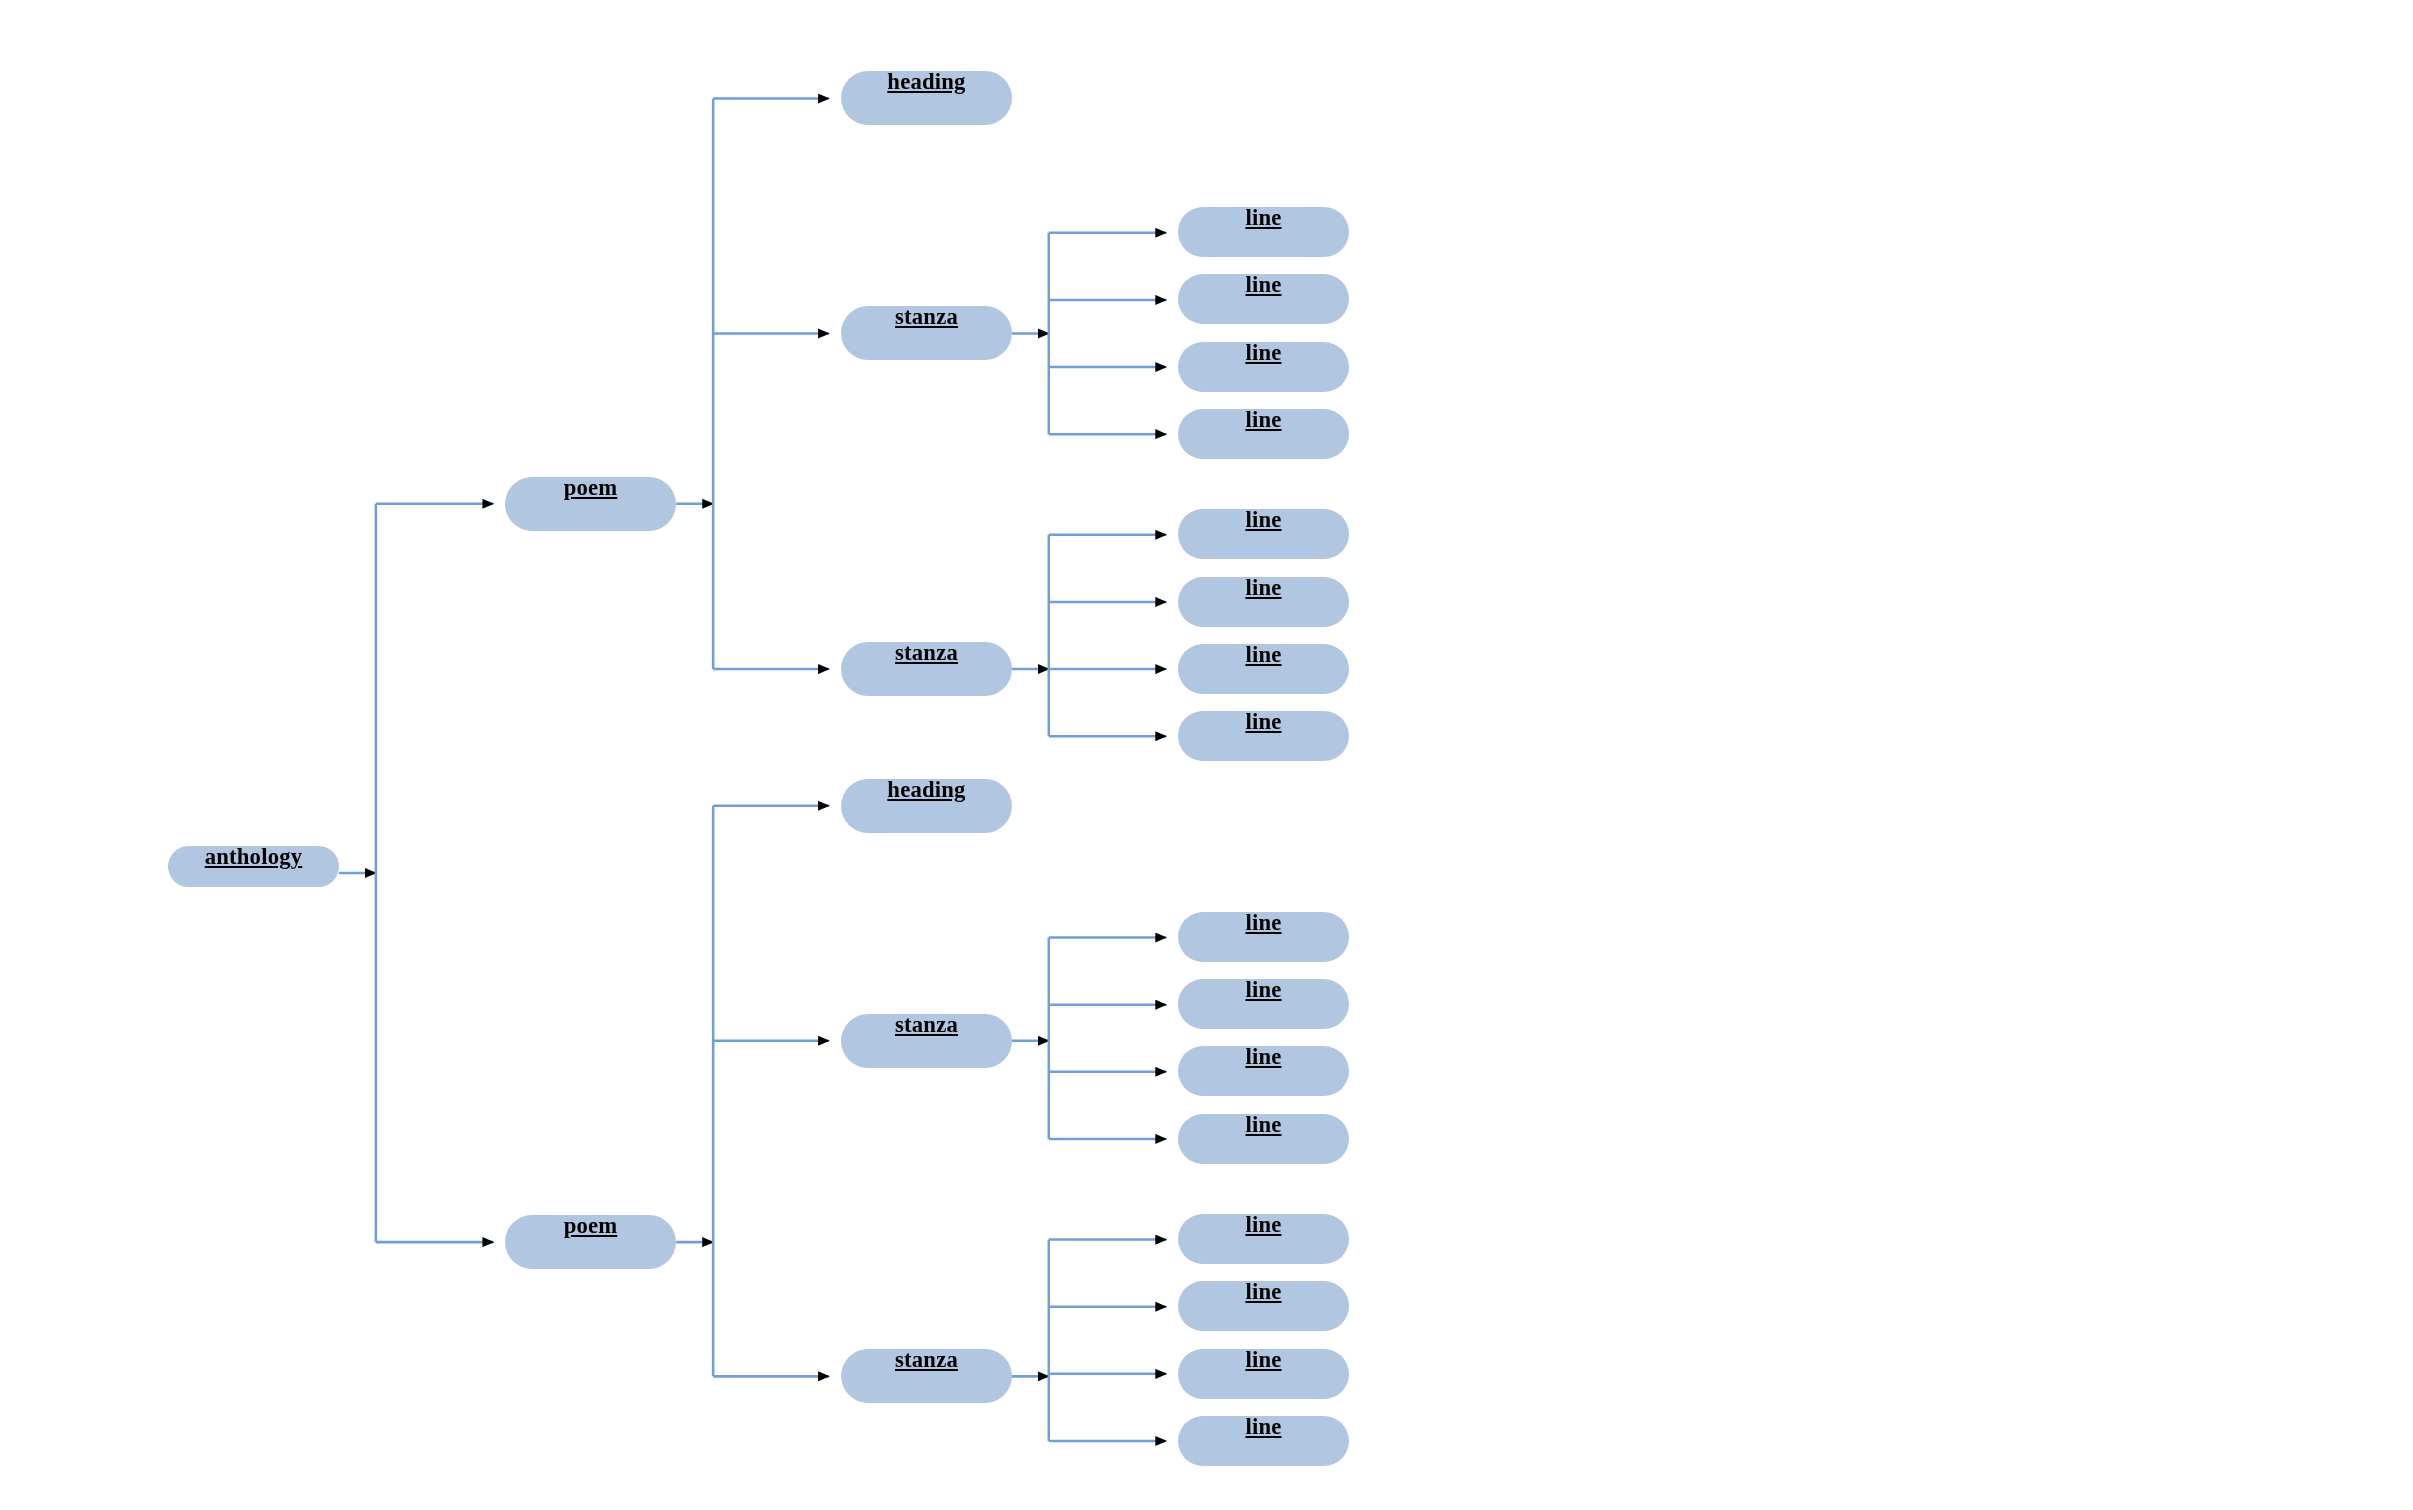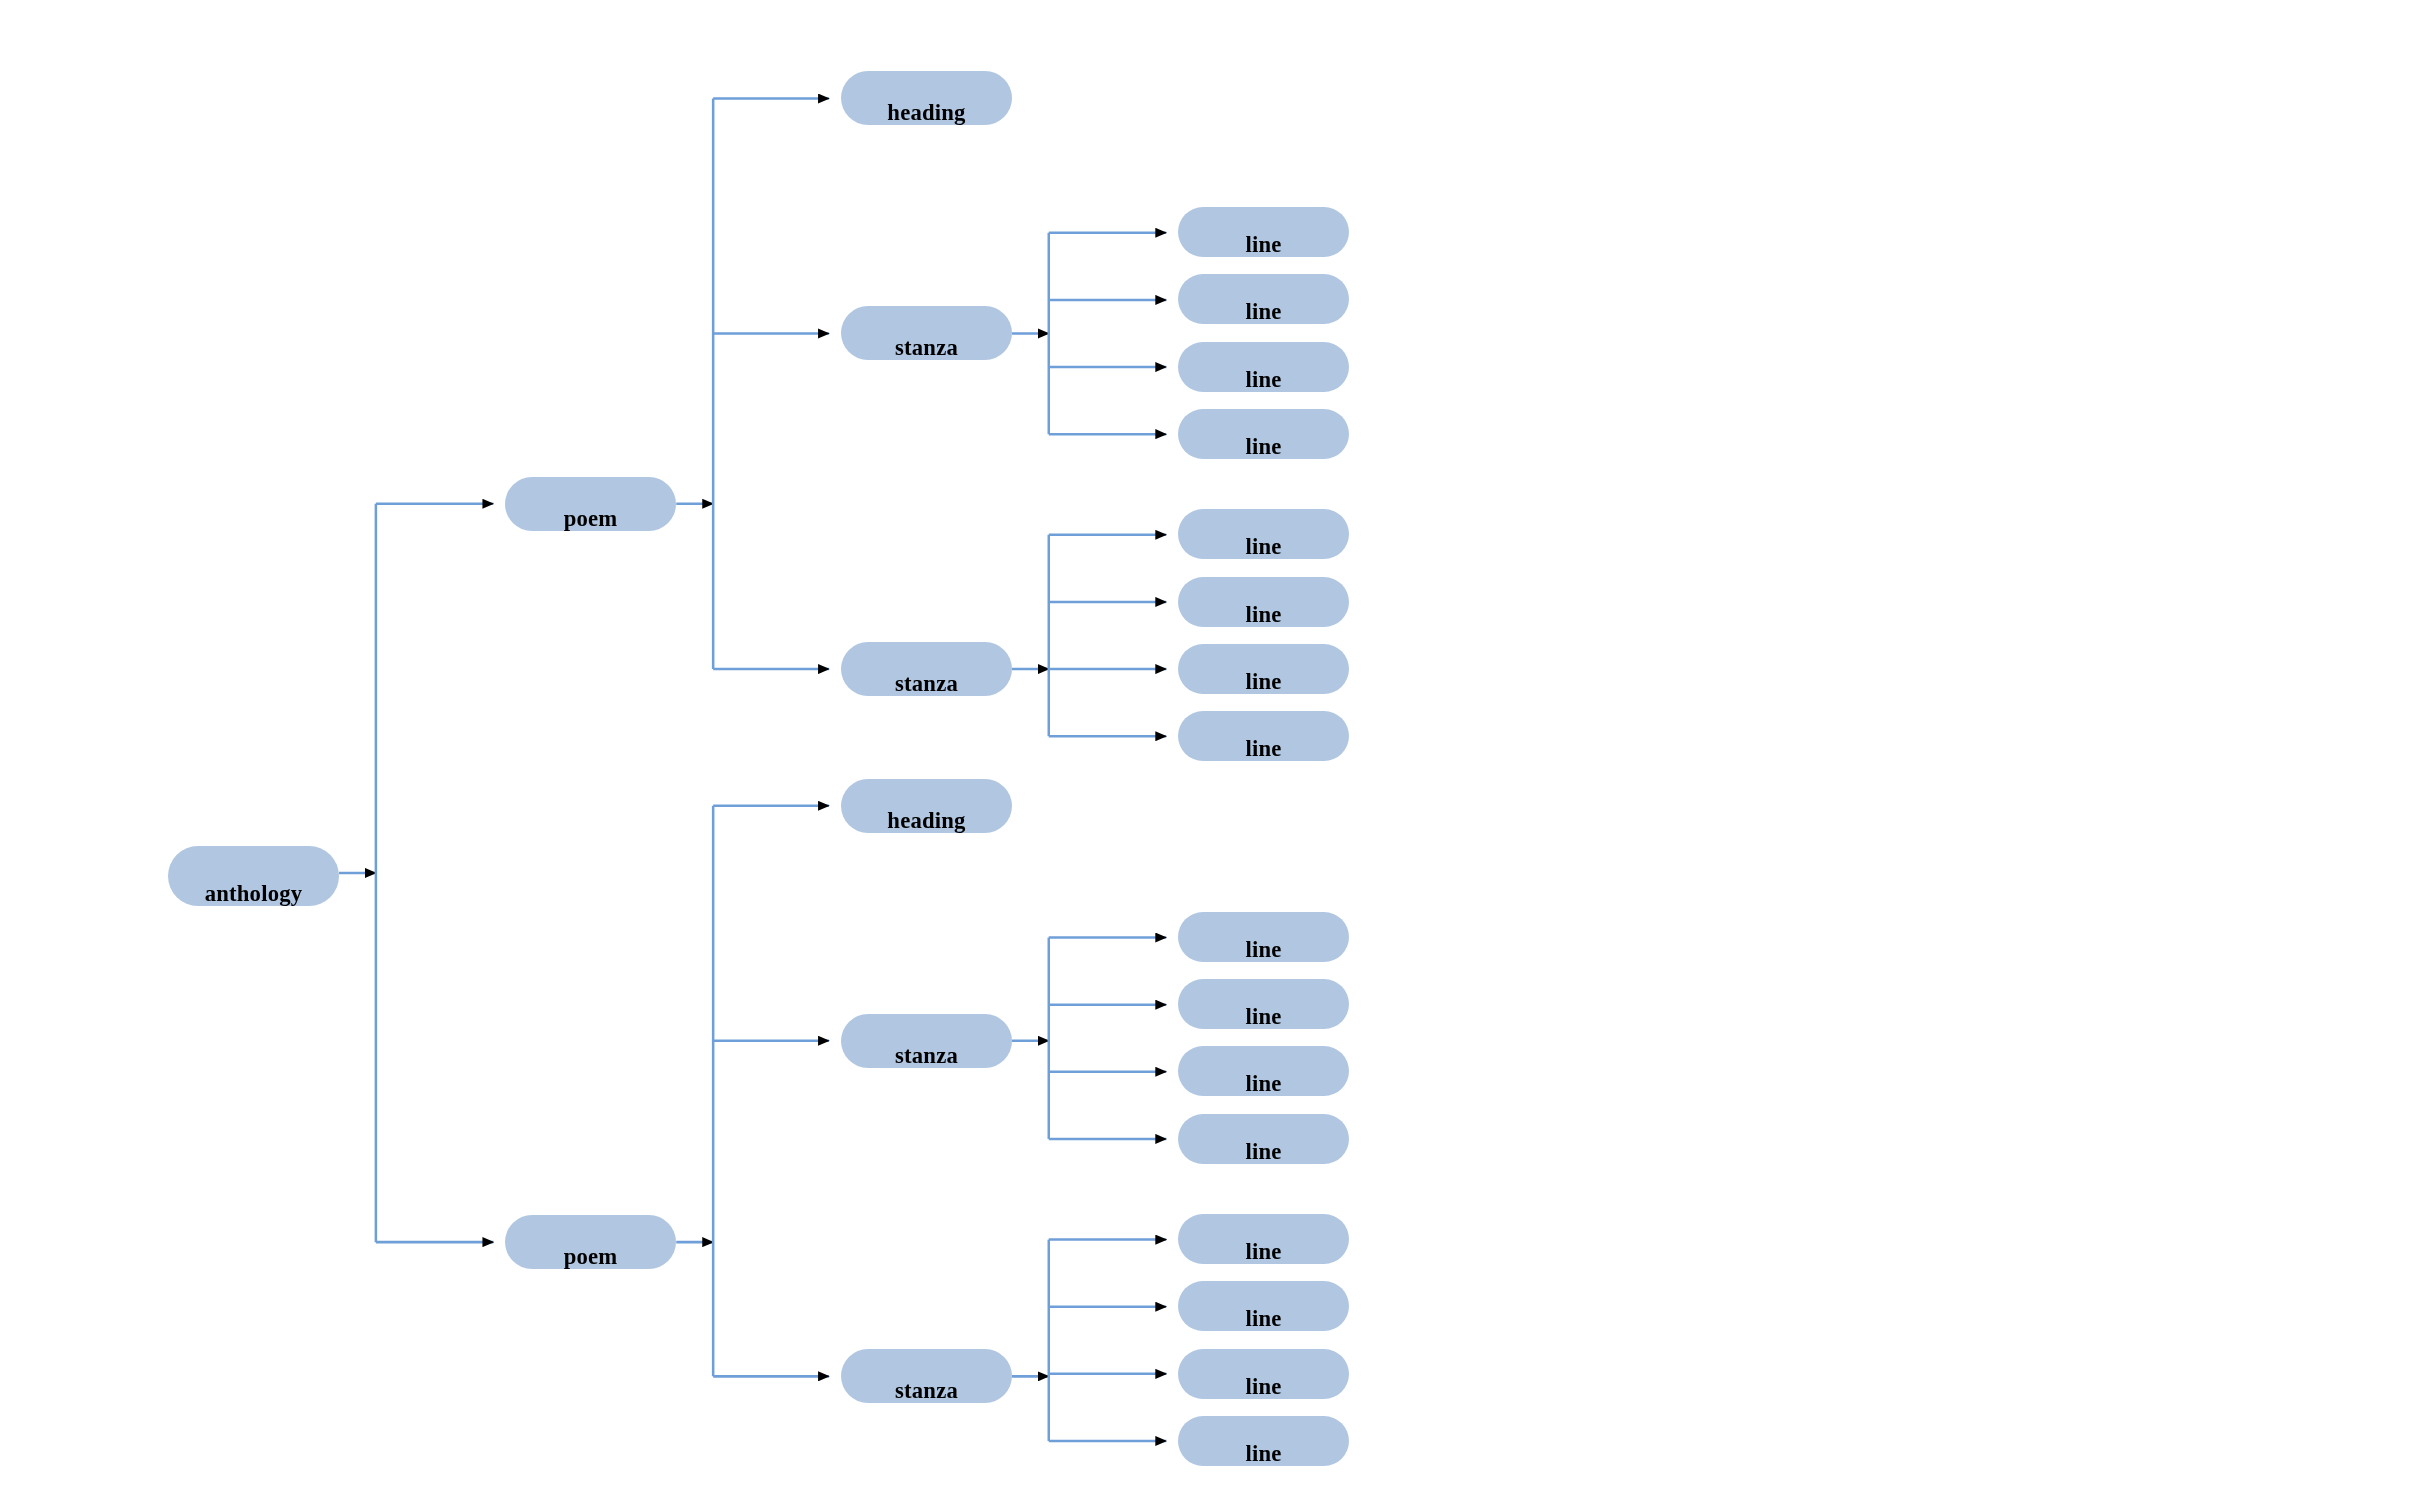--- a/index.html
+++ b/index.html
@@ -29,33 +29,34 @@
   #node-layer {
     position: absolute;
     top: 0;
     left: 0;
     width: 2413px;
     height: 1511px;
   }
   .node {
     position: absolute;
     display: flex;
-    align-items: flex-end;
+    align-items: flex-start;
     justify-content: center;
     box-sizing: border-box;
     background: #b0c6e1;
     border-radius: 838px;
     color: #000000;
     font-family: "Liberation Serif", "DejaVu Serif", serif;
     font-weight: bold;
     font-size: 22.7px;
     letter-spacing: 0.2px;
     line-height: 1;
     white-space: nowrap;
     user-select: none;
+    text-decoration: underline;
   }
   .node-label {
     display: block;
     pointer-events: none;
   }
 </style>
 </head>
 <body>
 
 <div id="canvas">
@@ -102,21 +103,21 @@
         <path d="M 1206 1640 L 1250 1640" stroke="#6f9fd8" stroke-width="3" fill="none" marker-end="url(#arrow)"></path>
         <path d="M 1250 1477 L 1250 1717" stroke="#6f9fd8" stroke-width="3" fill="none"></path>
         <path d="M 1250 1477 L 1390 1477" stroke="#6f9fd8" stroke-width="3" fill="none" marker-end="url(#arrow)"></path>
         <path d="M 1250 1557 L 1390 1557" stroke="#6f9fd8" stroke-width="3" fill="none" marker-end="url(#arrow)"></path>
         <path d="M 1250 1637 L 1390 1637" stroke="#6f9fd8" stroke-width="3" fill="none" marker-end="url(#arrow)"></path>
         <path d="M 1250 1717 L 1390 1717" stroke="#6f9fd8" stroke-width="3" fill="none" marker-end="url(#arrow)"></path>
       </g>
   </svg>
 
   <div id="node-layer">
-      <div class="node" style="left: 168px; top: 846px; width: 171px; height: 60px; background: rgb(176, 198, 225); color: rgb(0, 0, 0);">
+      <div class="node" style="left: 168px; top: 846px; width: 171px; height: 41px; background: rgb(176, 198, 225); color: rgb(0, 0, 0);">
         <span class="node-label">anthology</span>
       </div>
       <div class="node" style="left: 505px; top: 477px; width: 171px; height: 54px; background: rgb(176, 198, 225); color: rgb(0, 0, 0);">
         <span class="node-label">poem</span>
       </div>
       <div class="node" style="left: 841px; top: 71px; width: 171px; height: 54px; background: rgb(176, 198, 225); color: rgb(0, 0, 0);">
         <span class="node-label">heading</span>
       </div>
       <div class="node" style="left: 841px; top: 306px; width: 171px; height: 54px; background: rgb(176, 198, 225); color: rgb(0, 0, 0);">
         <span class="node-label">stanza</span>

